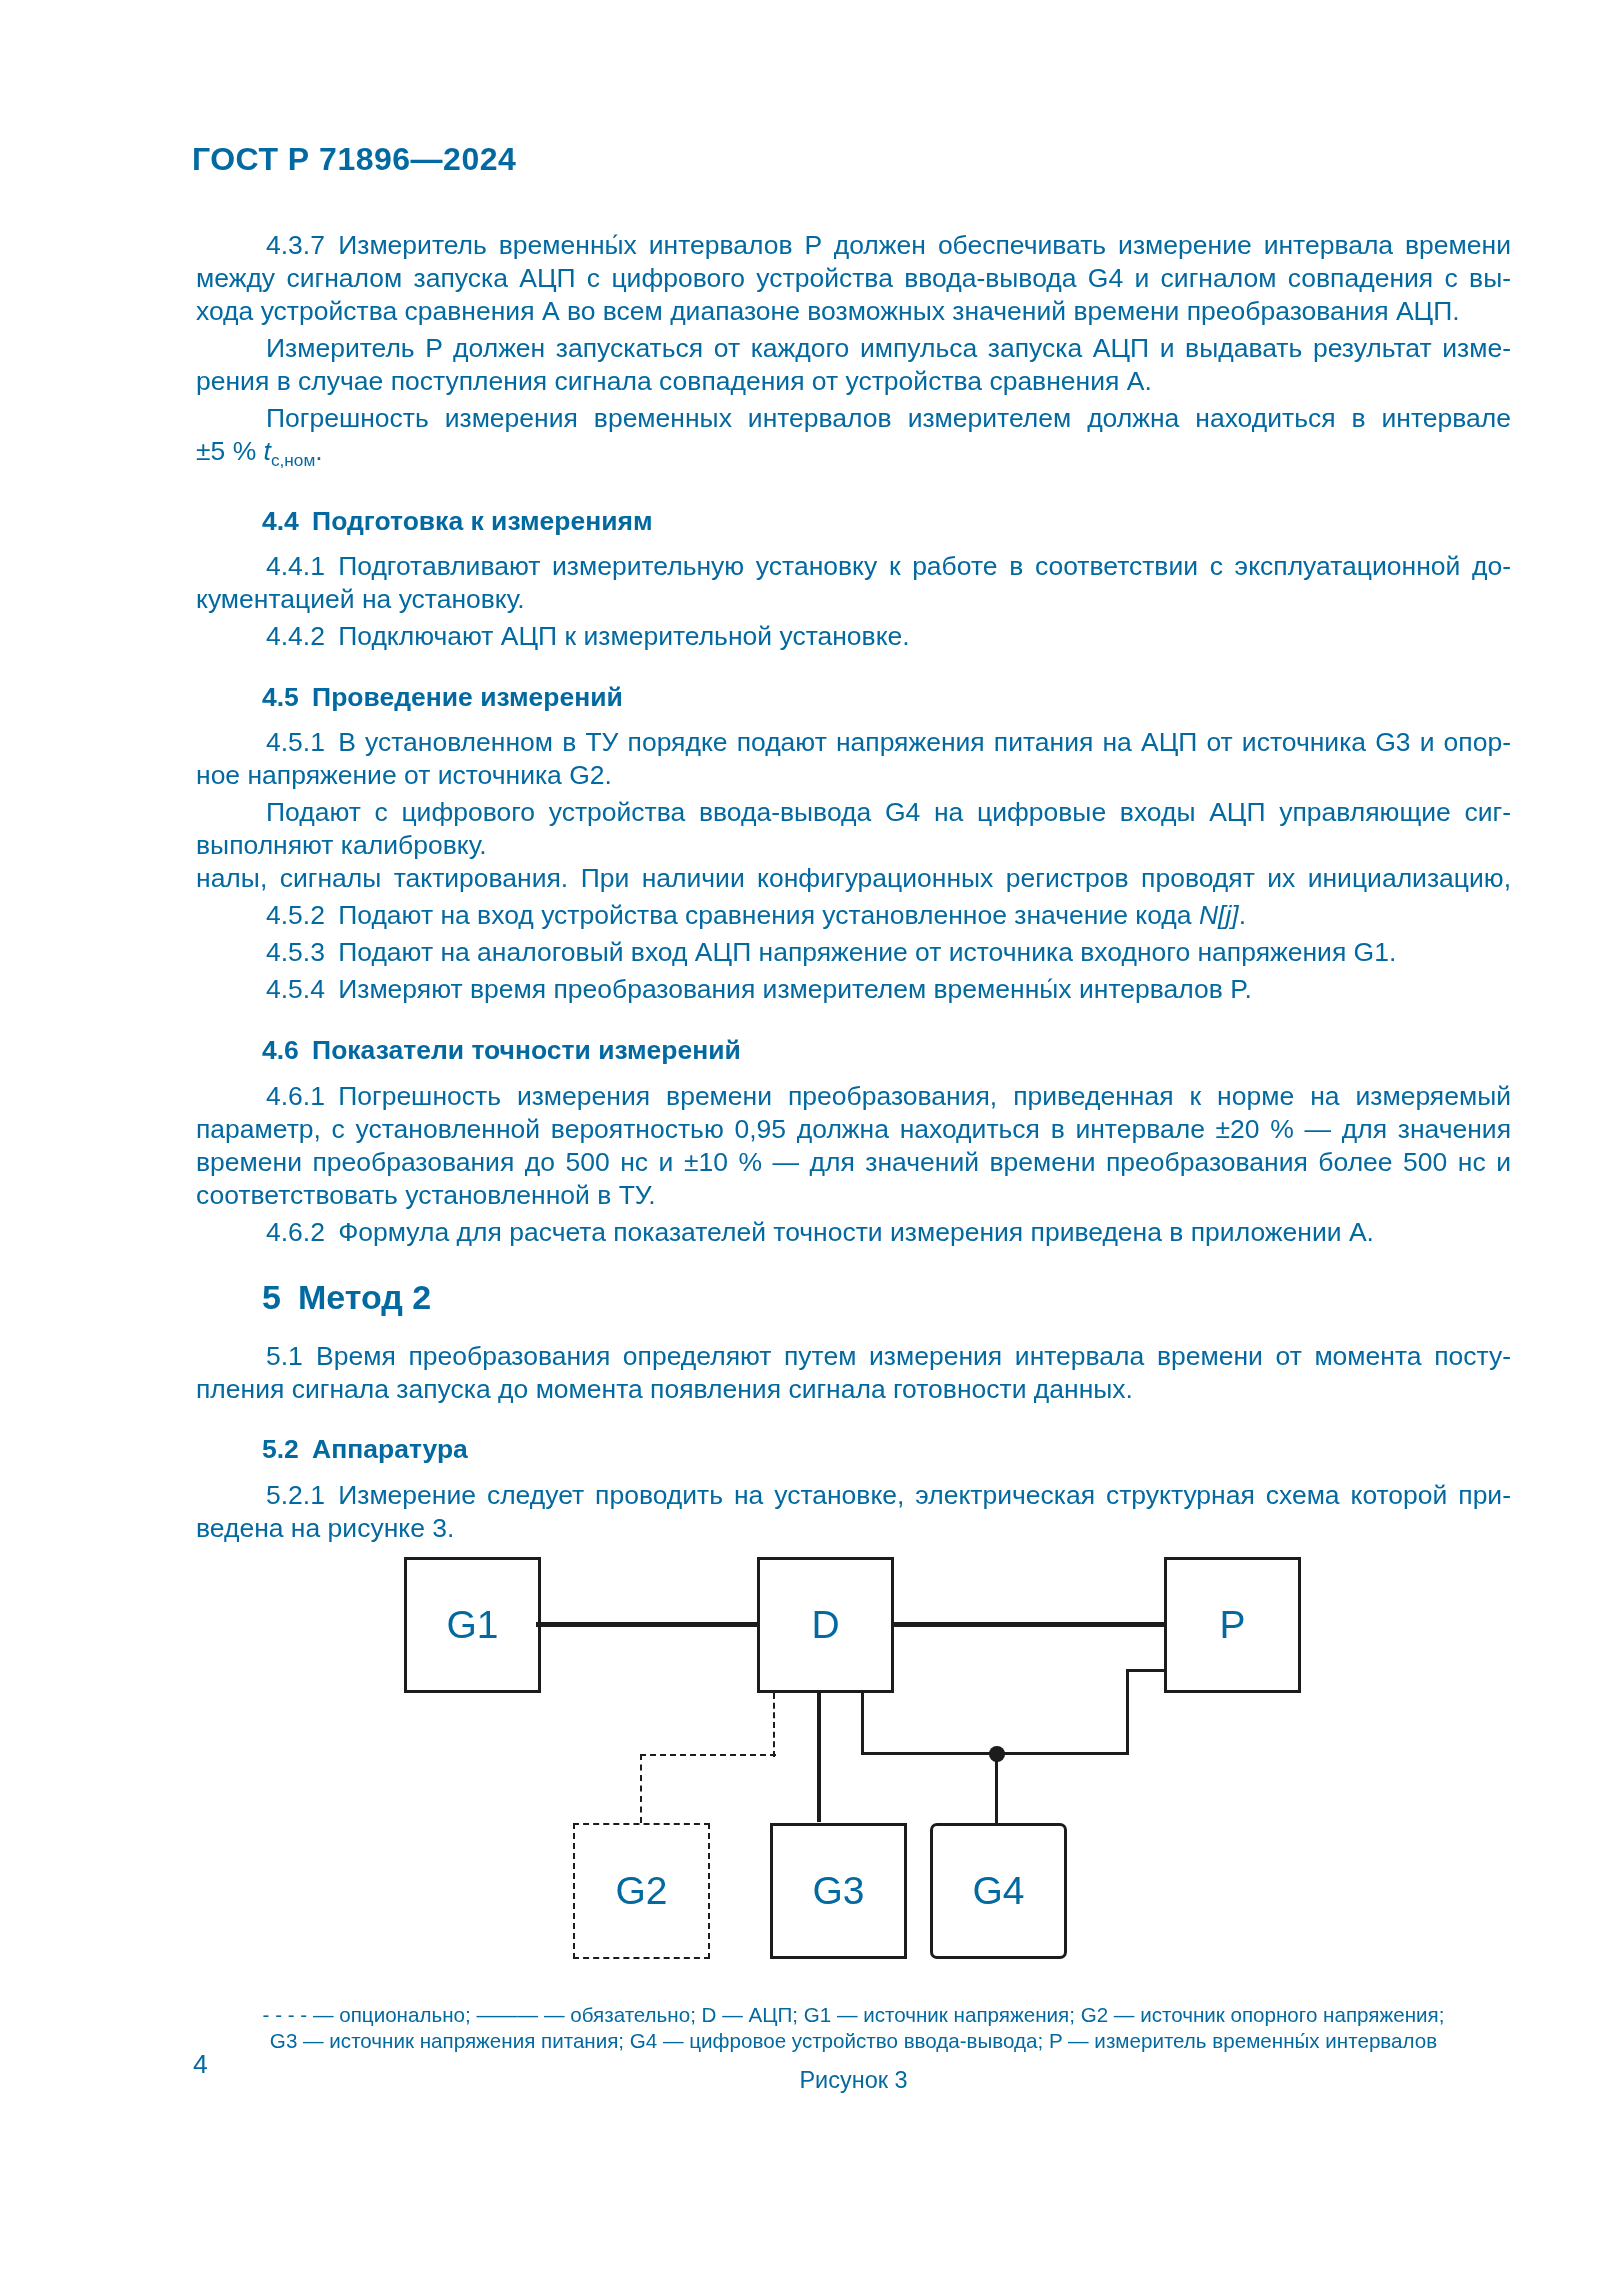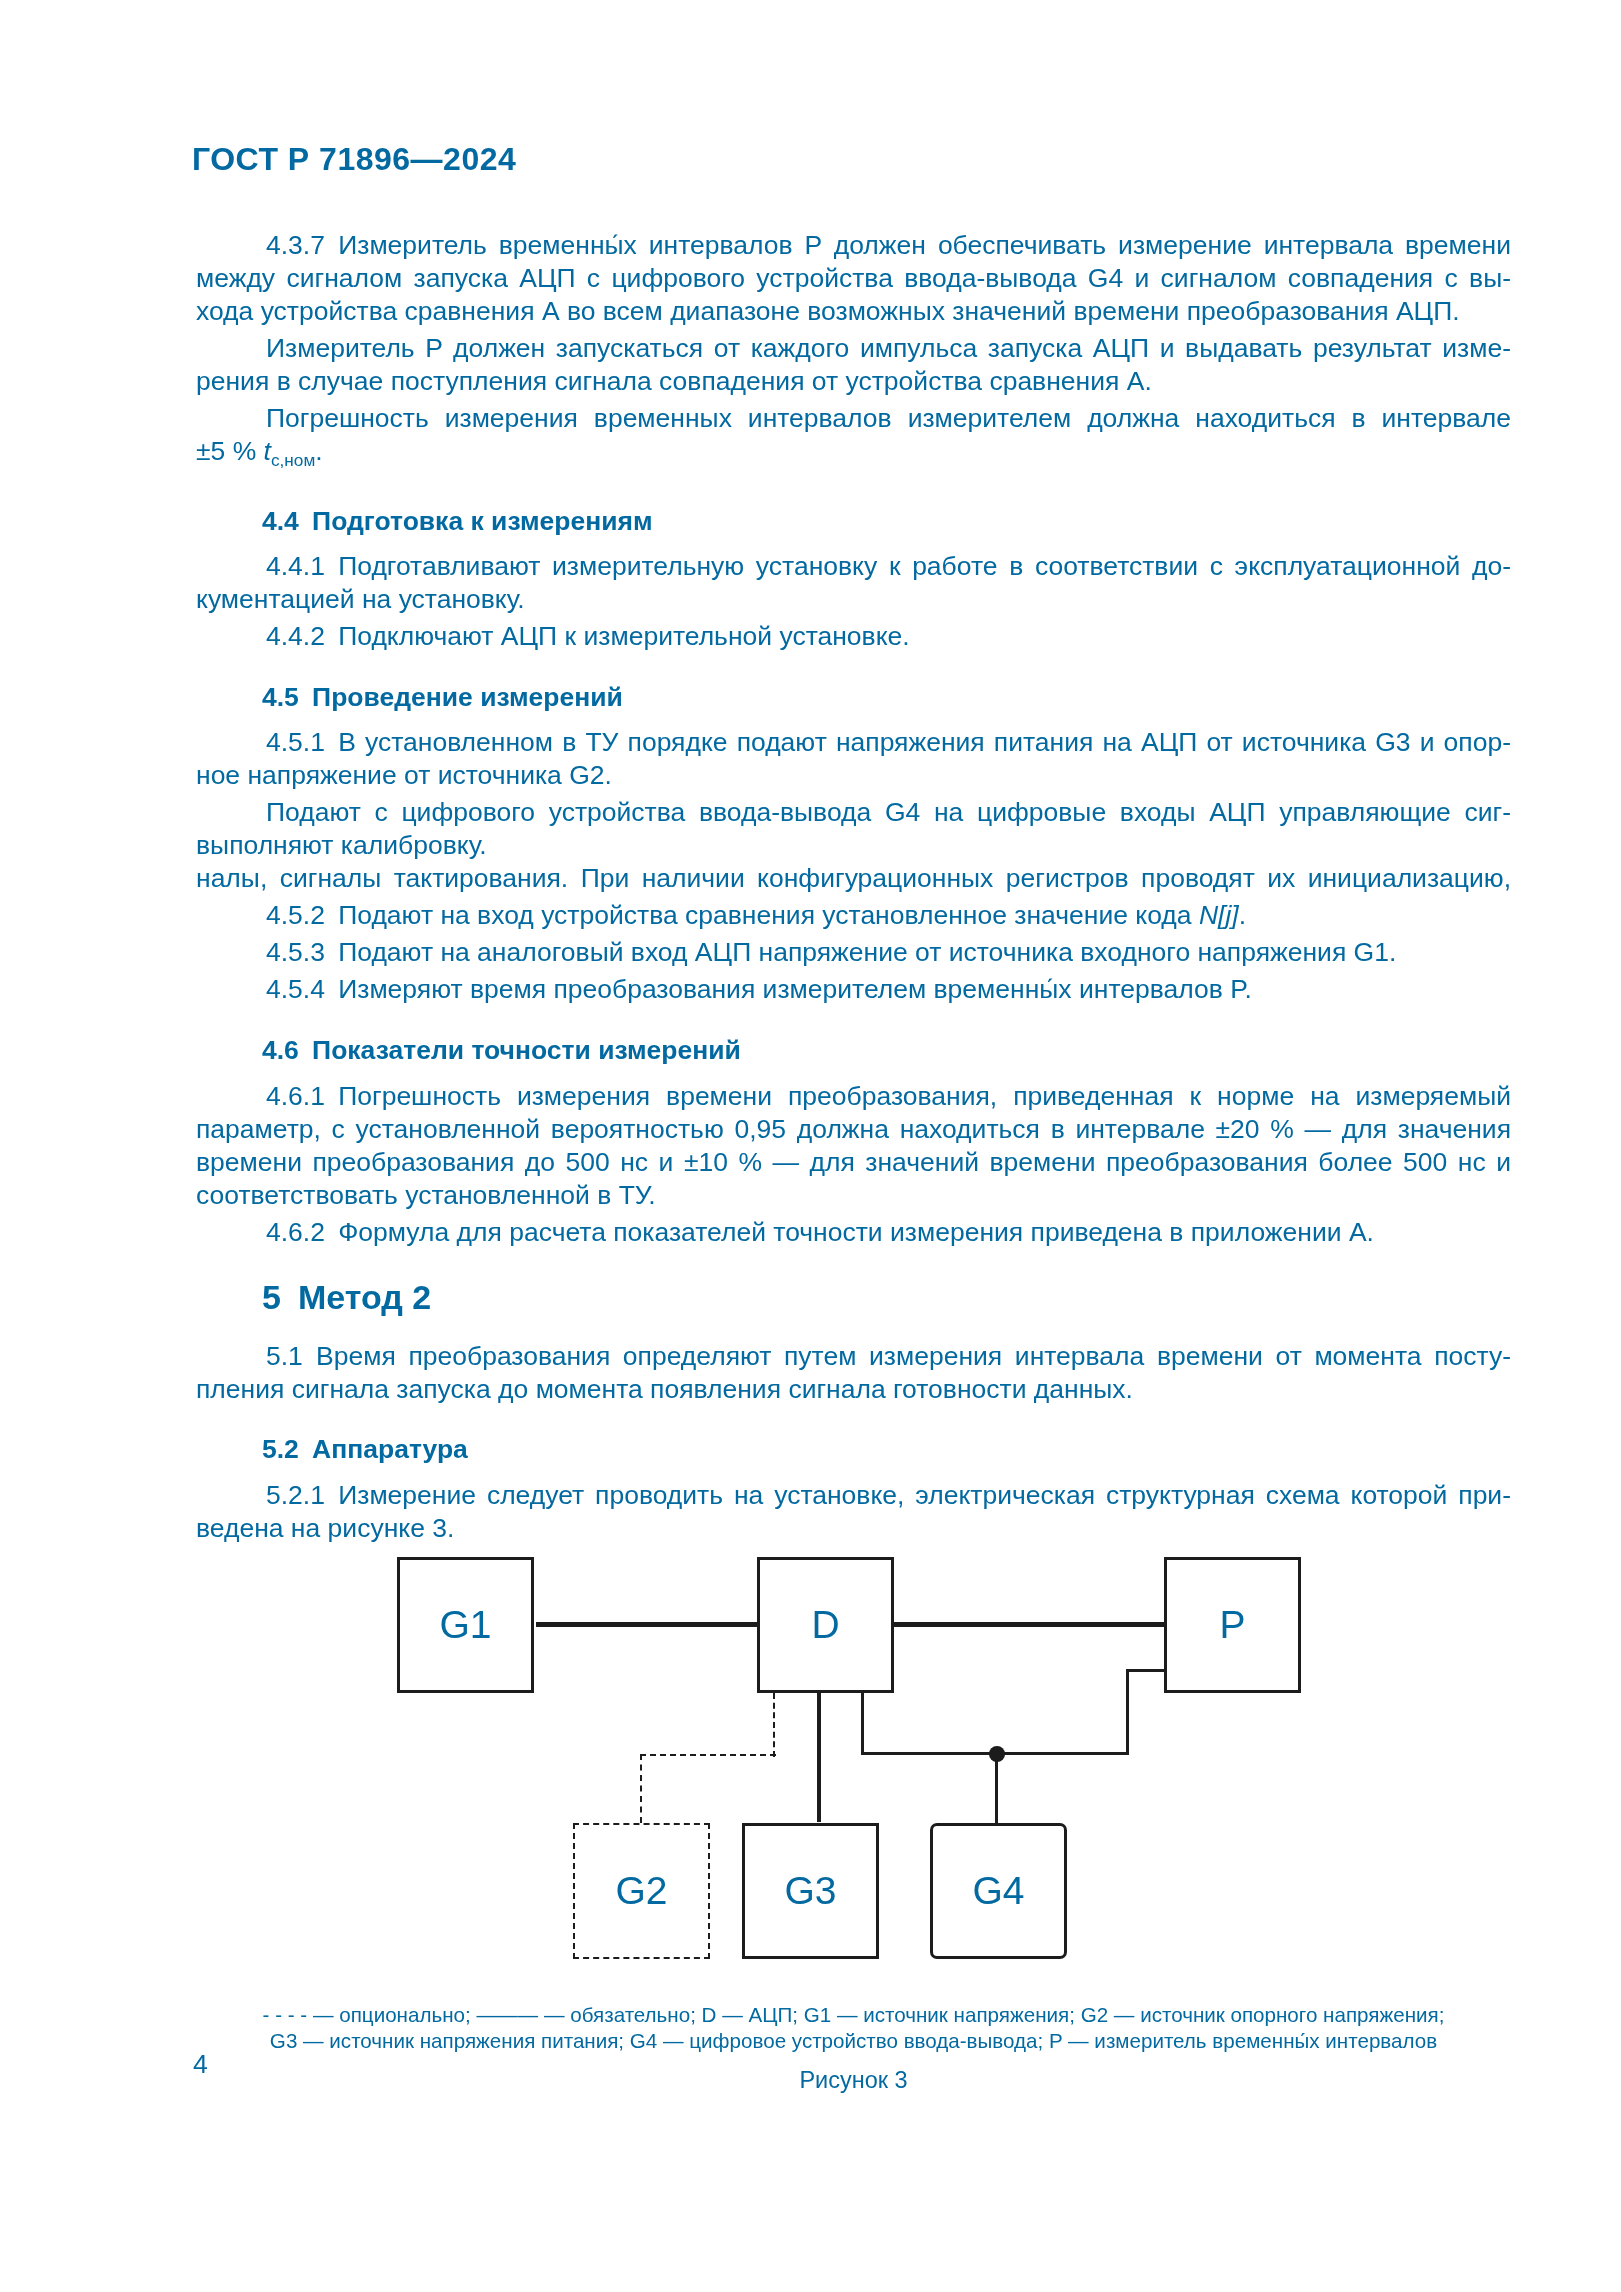--- a/index.html
+++ b/index.html
@@ -166,34 +166,34 @@
     </p>
 
     <div class="heading">5.2 Аппаратура</div>
     <p class="para">
       <span class="line jline ind">5.2.1 Измерение следует проводить на установке, электрическая структурная схема которой при-</span>
       <span class="line">ведена на рисунке 3.</span>
     </p>
 
     <div class="figure">
 
-      <div class="fbox" style="left:205px;top:0;">
+      <div class="fbox" style="left:212px;top:0;">
           <span>G1</span>
         </div>
       <div class="fbox" style="left:565px;top:0;">
           <span>D</span>
         </div>
       <div class="fbox" style="left:972px;top:0;">
           <span>P</span>
         </div>
 
       <div class="fbox dashed" style="left:381px;top:266px;">
           <span>G2</span>
         </div>
-      <div class="fbox" style="left:550px;top:266px;">
+      <div class="fbox" style="left:578px;top:266px;">
           <span>G3</span>
         </div>
       <div class="fbox" style="left:738px;top:266px;border-radius:7px;">
           <span>G4</span>
         </div>
 
       <div class="wire" style="left:344px;top:65px;width:221px;height:4.9px;"></div>
       <div class="wire" style="left:702px;top:65px;width:271px;height:4.9px;"></div>
       <div class="wire" style="left:625px;top:136px;width:3.9px;height:129px;"></div>
       <div class="wire" style="left:669px;top:136px;width:2.9px;height:62px;"></div>

